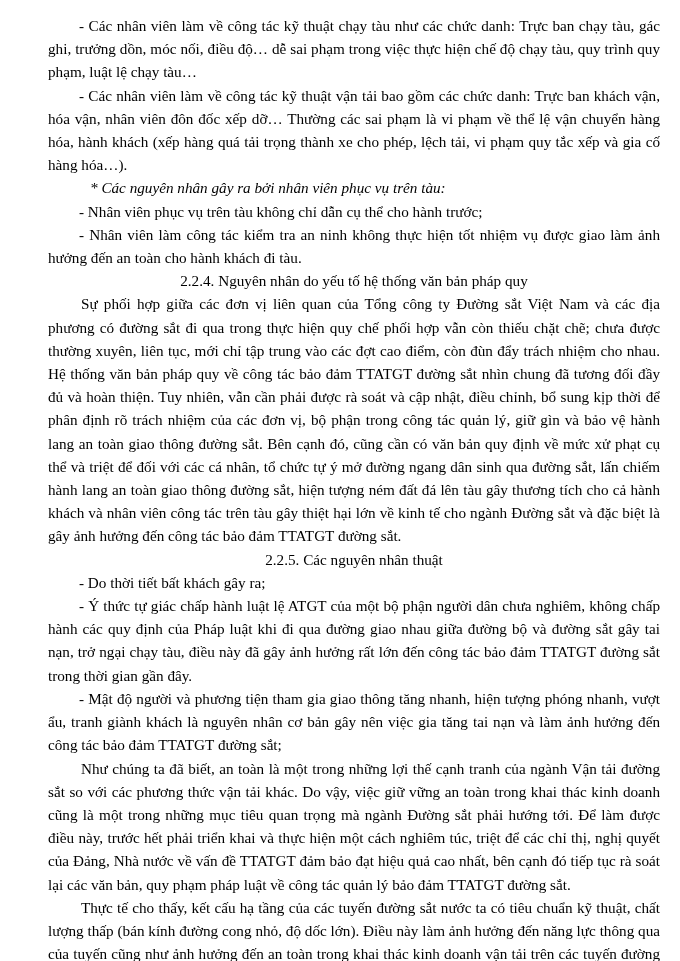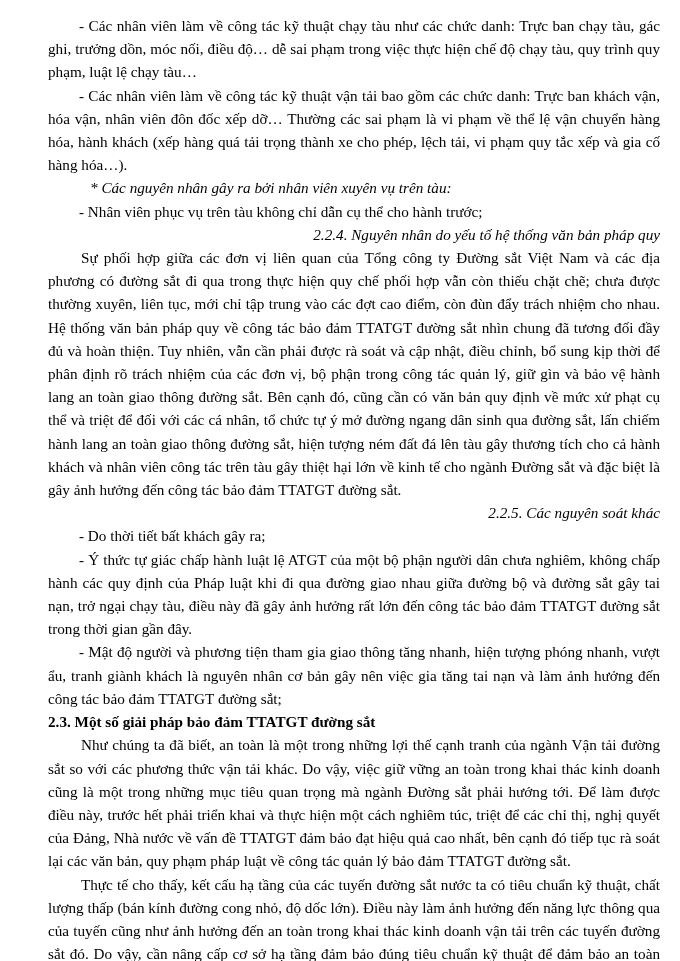--- a/index.html
+++ b/index.html
@@ -39,56 +39,55 @@
   }
   .para-bullet {
     text-indent: 31px;
   }
   .para-star {
     text-indent: 42px;
     font-style: italic;
   }
   .heading-italic {
     text-indent: 0;
-    font-style: italic;
-    text-align: right;
+    text-align: center;
   }
   .heading-bold {
     text-indent: 0;
     font-weight: bold;
     text-align: left;
   }
 </style>
 </head>
 <body>
 
 <div class="page">
   <div class="doc-body">
 
     <p class="para para-bullet">- Các nhân viên làm về công tác kỹ thuật chạy tàu như các chức danh: Trực ban chạy tàu, gác ghi, trưởng dồn, móc nối, điều độ… dễ sai phạm trong việc thực hiện chế độ chạy tàu, quy trình quy phạm, luật lệ chạy tàu…</p>
 
     <p class="para para-bullet">- Các nhân viên làm về công tác kỹ thuật vận tải bao gồm các chức danh: Trực ban khách vận, hóa vận, nhân viên đôn đốc xếp dỡ… Thường các sai phạm là vi phạm về thể lệ vận chuyển hàng hóa, hành khách (xếp hàng quá tải trọng thành xe cho phép, lệch tải, vi phạm quy tắc xếp và gia cố hàng hóa…).</p>
 
-    <p class="para para-star">* Các nguyên nhân gây ra bởi nhân viên xuyên vụ trên tàu:</p>
+    <p class="para para-star">* Các nguyên nhân gây ra bởi nhân viên phục vụ trên tàu:</p>
 
     <p class="para para-bullet">- Nhân viên phục vụ trên tàu không chỉ dẫn cụ thể cho hành trước;</p>
 
+    <p class="para para-bullet">- Nhân viên làm công tác kiểm tra an ninh không thực hiện tốt nhiệm vụ được giao làm ảnh hưởng đến an toàn cho hành khách đi tàu.</p>
 
     <p class="heading-italic">2.2.4. Nguyên nhân do yếu tố hệ thống văn bản pháp quy</p>
 
     <p class="para">Sự phối hợp giữa các đơn vị liên quan của Tổng công ty Đường sắt Việt Nam và các địa phương có đường sắt đi qua trong thực hiện quy chế phối hợp vẫn còn thiếu chặt chẽ; chưa được thường xuyên, liên tục, mới chỉ tập trung vào các đợt cao điểm, còn đùn đẩy trách nhiệm cho nhau. Hệ thống văn bản pháp quy về công tác bảo đảm TTATGT đường sắt nhìn chung đã tương đối đầy đủ và hoàn thiện. Tuy nhiên, vẫn cần phải được rà soát và cập nhật, điều chỉnh, bổ sung kịp thời để phân định rõ trách nhiệm của các đơn vị, bộ phận trong công tác quản lý, giữ gìn và bảo vệ hành lang an toàn giao thông đường sắt. Bên cạnh đó, cũng cần có văn bản quy định về mức xử phạt cụ thể và triệt để đối với các cá nhân, tổ chức tự ý mở đường ngang dân sinh qua đường sắt, lấn chiếm hành lang an toàn giao thông đường sắt, hiện tượng ném đất đá lên tàu gây thương tích cho cả hành khách và nhân viên công tác trên tàu gây thiệt hại lớn về kinh tế cho ngành Đường sắt và đặc biệt là gây ảnh hưởng đến công tác bảo đảm TTATGT đường sắt.</p>
 
-    <p class="heading-italic">2.2.5. Các nguyên soát khác</p>
+    <p class="heading-italic">2.2.5. Các nguyên nhân thuật</p>
 
     <p class="para para-bullet">- Do thời tiết bất khách gây ra;</p>
 
     <p class="para para-bullet">- Ý thức tự giác chấp hành luật lệ ATGT của một bộ phận người dân chưa nghiêm, không chấp hành các quy định của Pháp luật khi đi qua đường giao nhau giữa đường bộ và đường sắt gây tai nạn, trở ngại chạy tàu, điều này đã gây ảnh hưởng rất lớn đến công tác bảo đảm TTATGT đường sắt trong thời gian gần đây.</p>
 
     <p class="para para-bullet">- Mật độ người và phương tiện tham gia giao thông tăng nhanh, hiện tượng phóng nhanh, vượt ẩu, tranh giành khách là nguyên nhân cơ bản gây nên việc gia tăng tai nạn và làm ảnh hưởng đến công tác bảo đảm TTATGT đường sắt;</p>
 
-    <p class="heading-bold">2.3. Một số giải pháp bảo đảm TTATGT đường sắt</p>
 
     <p class="para">Như chúng ta đã biết, an toàn là một trong những lợi thế cạnh tranh của ngành Vận tải đường sắt so với các phương thức vận tải khác. Do vậy, việc giữ vững an toàn trong khai thác kinh doanh cũng là một trong những mục tiêu quan trọng mà ngành Đường sắt phải hướng tới. Để làm được điều này, trước hết phải triển khai và thực hiện một cách nghiêm túc, triệt để các chỉ thị, nghị quyết của Đảng, Nhà nước về vấn đề TTATGT đảm bảo đạt hiệu quả cao nhất, bên cạnh đó tiếp tục rà soát lại các văn bản, quy phạm pháp luật về công tác quản lý bảo đảm TTATGT đường sắt.</p>
 
     <p class="para">Thực tế cho thấy, kết cấu hạ tầng của các tuyến đường sắt nước ta có tiêu chuẩn kỹ thuật, chất lượng thấp (bán kính đường cong nhỏ, độ dốc lớn). Điều này làm ảnh hưởng đến năng lực thông qua của tuyến cũng như ảnh hưởng đến an toàn trong khai thác kinh doanh vận tải trên các tuyến đường sắt đó. Do vậy, cần nâng cấp cơ sở hạ tầng đảm bảo đúng tiêu chuẩn kỹ thuật để đảm bảo an toàn trong khai thác kinh doanh vận tải. Đặc biệt, trong quá trình tổ chức khai thác vận tải, yêu cầu:</p>
 
   </div>
 </div>
 
 </body></html>

